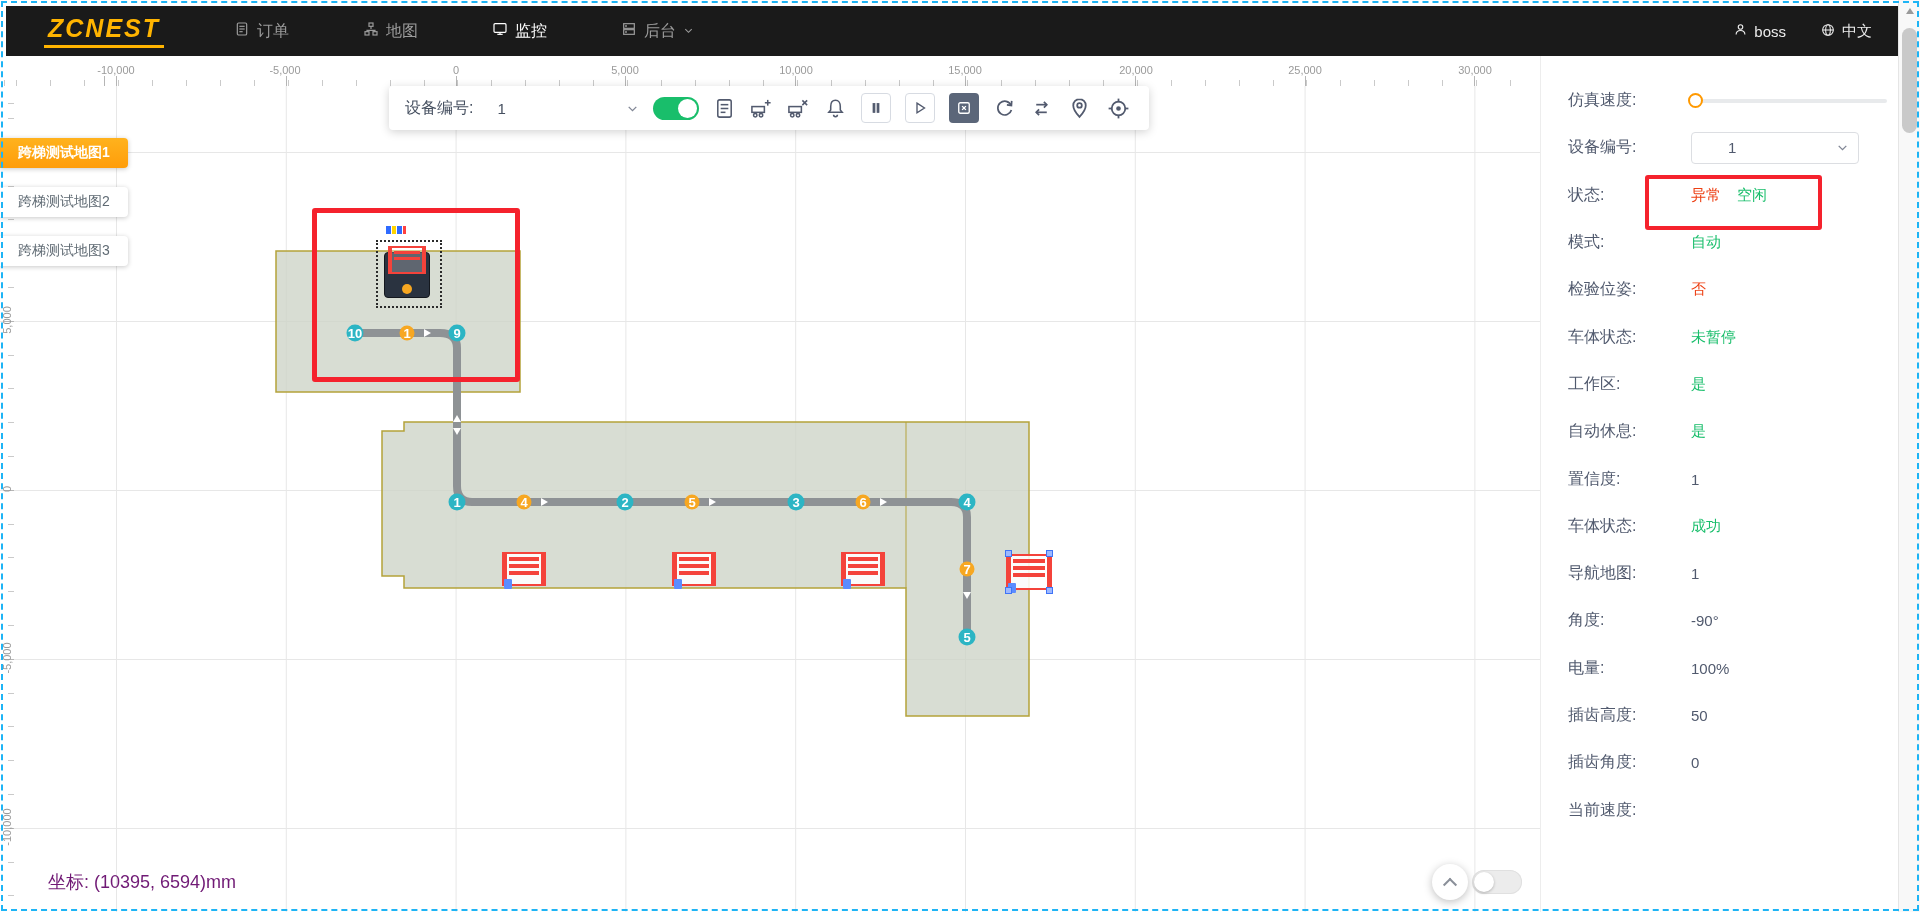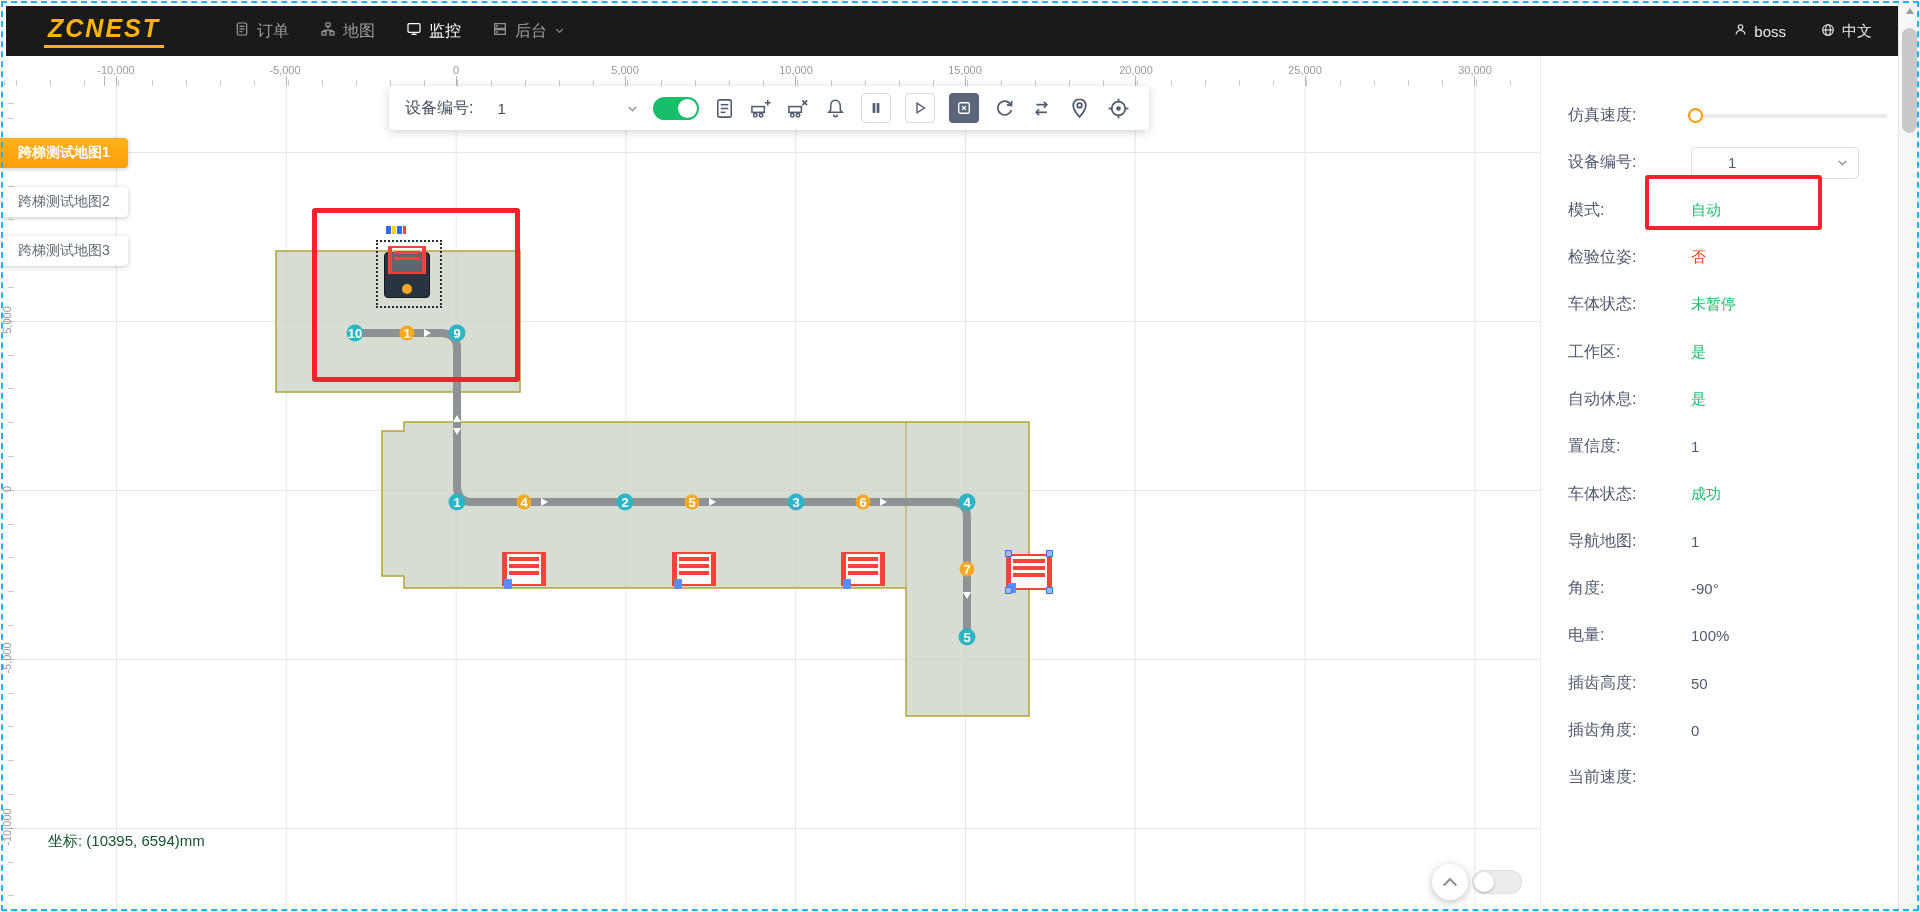--- a/index.html
+++ b/index.html
@@ -9,21 +9,21 @@
 
   
   .frame { position:absolute; inset:1px; border:2px dashed #1db4f5; z-index:99; pointer-events:none; }
 
   
   .navbar { position:absolute; left:6px; top:6px; right:22px; height:50px; background:#1a1a1a;
     display:flex; align-items:center; color:#9b9b9b; z-index:10; }
   .logo { margin-left:38px; cursor:pointer; }
   .logo span { display:inline-block; font-style:italic; font-weight:bold; font-size:25px; letter-spacing:2px;
     color:#ffb400; border-bottom:3px solid #ffb400; padding:0 4px 2px; }
-  .nav-items { display:flex; margin-left:70px; gap:31px; font-size:16px; }
+  .nav-items { display:flex; margin-left:70px; gap:74px; font-size:16px; }
   .nav-item { display:flex; align-items:center; gap:7px; cursor:pointer; }
   .nav-item svg { stroke:#9b9b9b; }
   .nav-item.active { color:#fff; }
   .nav-item.active svg { stroke:#fff; }
   .nav-right { margin-left:auto; margin-right:26px; display:flex; gap:34px; align-items:center;
     color:#ececec; font-size:15px; }
   .nav-right .grp { display:flex; align-items:center; gap:6px; cursor:pointer; }
   .nav-right svg { stroke:#ececec; }
 
   
@@ -95,35 +95,35 @@
   .tb-btn.dark { background:#5b6679; border:none; }
   .tb-btn.dark svg { stroke:#fff; }
 
   
   .map-list { position:absolute; left:0; top:82px; display:flex; flex-direction:column; gap:19px; z-index:7; }
   .map-item { width:128px; height:30px; background:#fff; color:#5f6a73; font-size:14px;
     display:flex; align-items:center; justify-content:center; border-radius:0 4px 4px 0;
     box-shadow:0 1px 5px rgba(0,0,0,.22); cursor:pointer; }
   .map-item.active { background:linear-gradient(180deg,#ffb21d,#ff9d0a); color:#fff; font-weight:bold; }
 
-  .coords { position:absolute; left:48px; top:776px; font-size:15px; color:#14532d; z-index:5; }
+  .coords { position:absolute; left:48px; top:814px; font-size:18px; color:#701a75; z-index:5; }
 
   .fab { position:absolute; left:1432px; top:808px; width:36px; height:36px; border-radius:50%; background:#fff;
     box-shadow:0 2px 8px rgba(0,0,0,.25); display:flex; align-items:center; justify-content:center;
     z-index:7; cursor:pointer; }
   .fab i { display:block; width:10px; height:10px; border-top:2px solid #8a8f99; border-left:2px solid #8a8f99;
     transform:rotate(45deg) translate(2px,2px); }
   .mini-toggle { position:absolute; left:1472px; top:814px; width:50px; height:24px; border-radius:12px;
     background:#ececec; box-shadow:inset 0 0 0 1px #e0e0e0; z-index:7; cursor:pointer; }
   .mini-toggle i { position:absolute; left:2px; top:2px; width:20px; height:20px; border-radius:50%;
     background:#fff; box-shadow:0 1px 3px rgba(0,0,0,.25); }
 
   
   .panel { position:absolute; left:1540px; top:56px; right:22px; bottom:0; background:#fff;
-    border-left:1px solid #ededed; padding-top:36px; overflow:hidden; z-index:8; }
+    border-left:1px solid #ededed; padding-top:21px; overflow:hidden; z-index:8; }
   .prow { height:47.3px; display:flex; align-items:center; padding-left:27px; position:relative; }
   .plabel { width:123px; font-size:16px; color:#515a6e; flex:none; }
   .pvalue { font-size:15px; }
   .pvalue.green { color:#19be6b; } .pvalue.red { color:#ed4014; } .pvalue.dark { color:#515a6e; }
   .pvalue.gap { margin-right:16px; }
   .slider { position:relative; width:196px; height:4px; background:#e8eaec; border-radius:2px; cursor:pointer; }
   .slider i { position:absolute; left:-3px; top:-6px; width:15px; height:15px; border-radius:50%;
     background:#fff; border:2px solid #ff9900; }
   .pselect { margin-left:15px; width:168px; height:32px; border:1px solid #dcdee2; border-radius:4px;
     background:#fff; display:flex; align-items:center; cursor:pointer; }
@@ -416,20 +416,25 @@
   <div class="prow">
     <span class="plabel">设备编号:</span>
     <div class="pselect" style="margin-left:0">
       <span>1</span>
       <svg width="13" height="13" viewBox="0 0 24 24" fill="none" stroke="#808695" stroke-width="2.4">
           <polyline points="5,9 12,16 19,9"></polyline>
         </svg>
     </div>
   </div>
   <div class="prow">
+    <span class="plabel">状态:</span>
+    <span class="pvalue red gap">异常</span>
+    <span class="pvalue green">空闲</span>
+  </div>
+  <div class="prow">
       <span class="plabel">模式:</span>
       <span class="pvalue green">自动</span>
     </div>
   <div class="prow">
       <span class="plabel">检验位姿:</span>
       <span class="pvalue red">否</span>
     </div>
   <div class="prow">
       <span class="plabel">车体状态:</span>
       <span class="pvalue green">未暂停</span>

